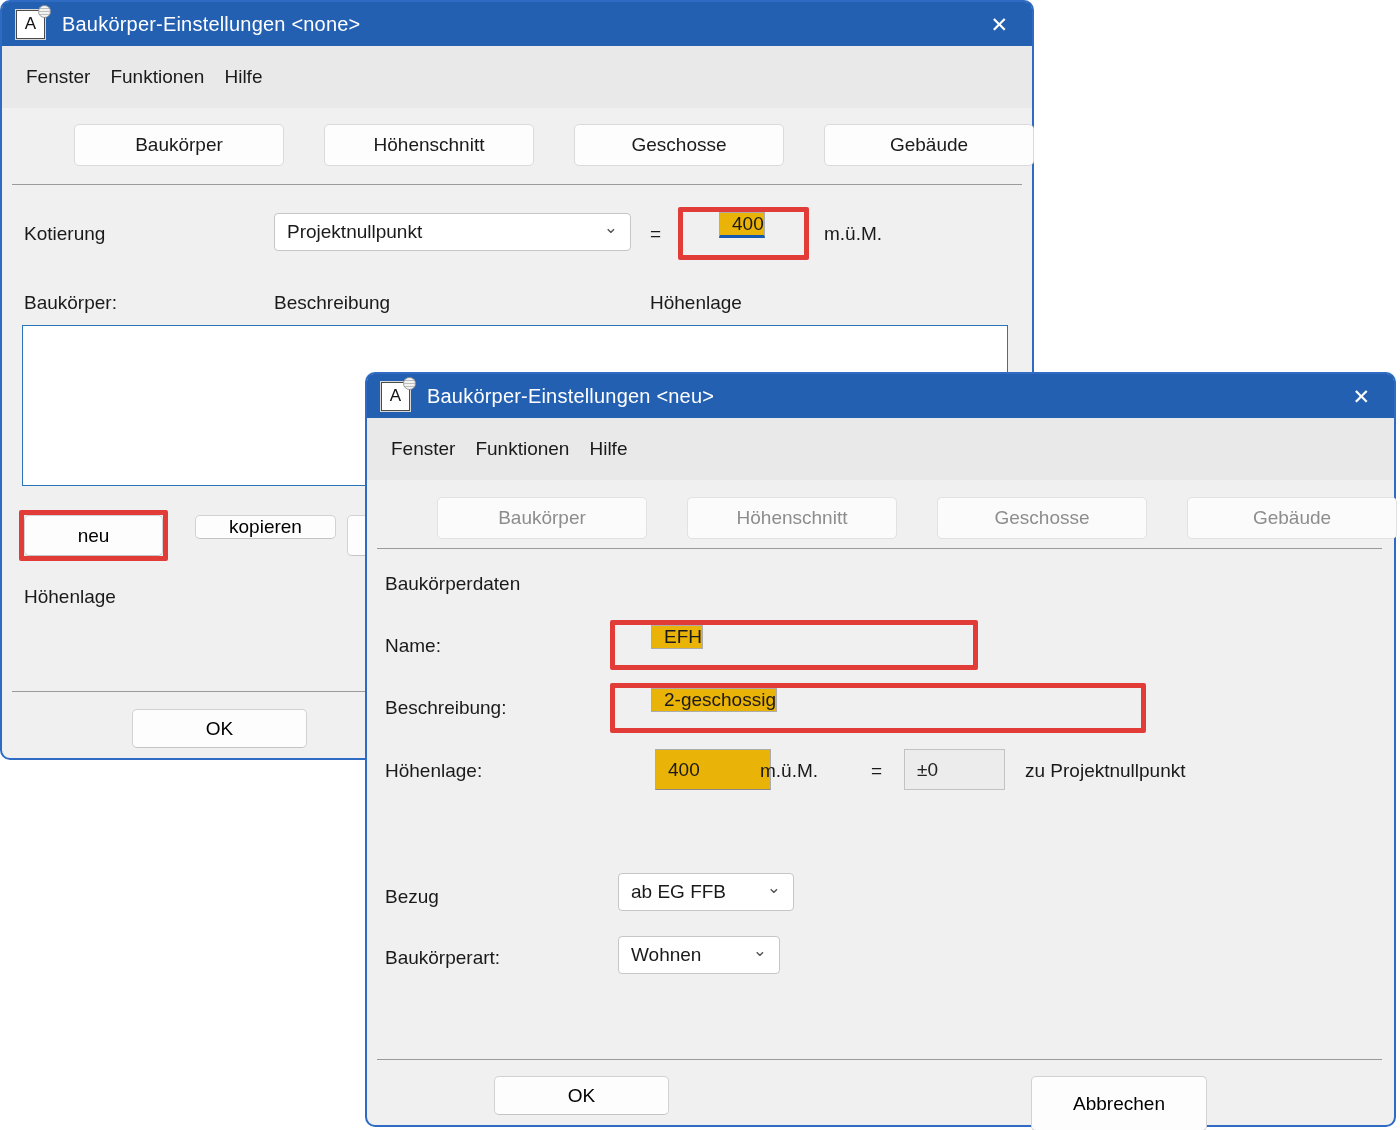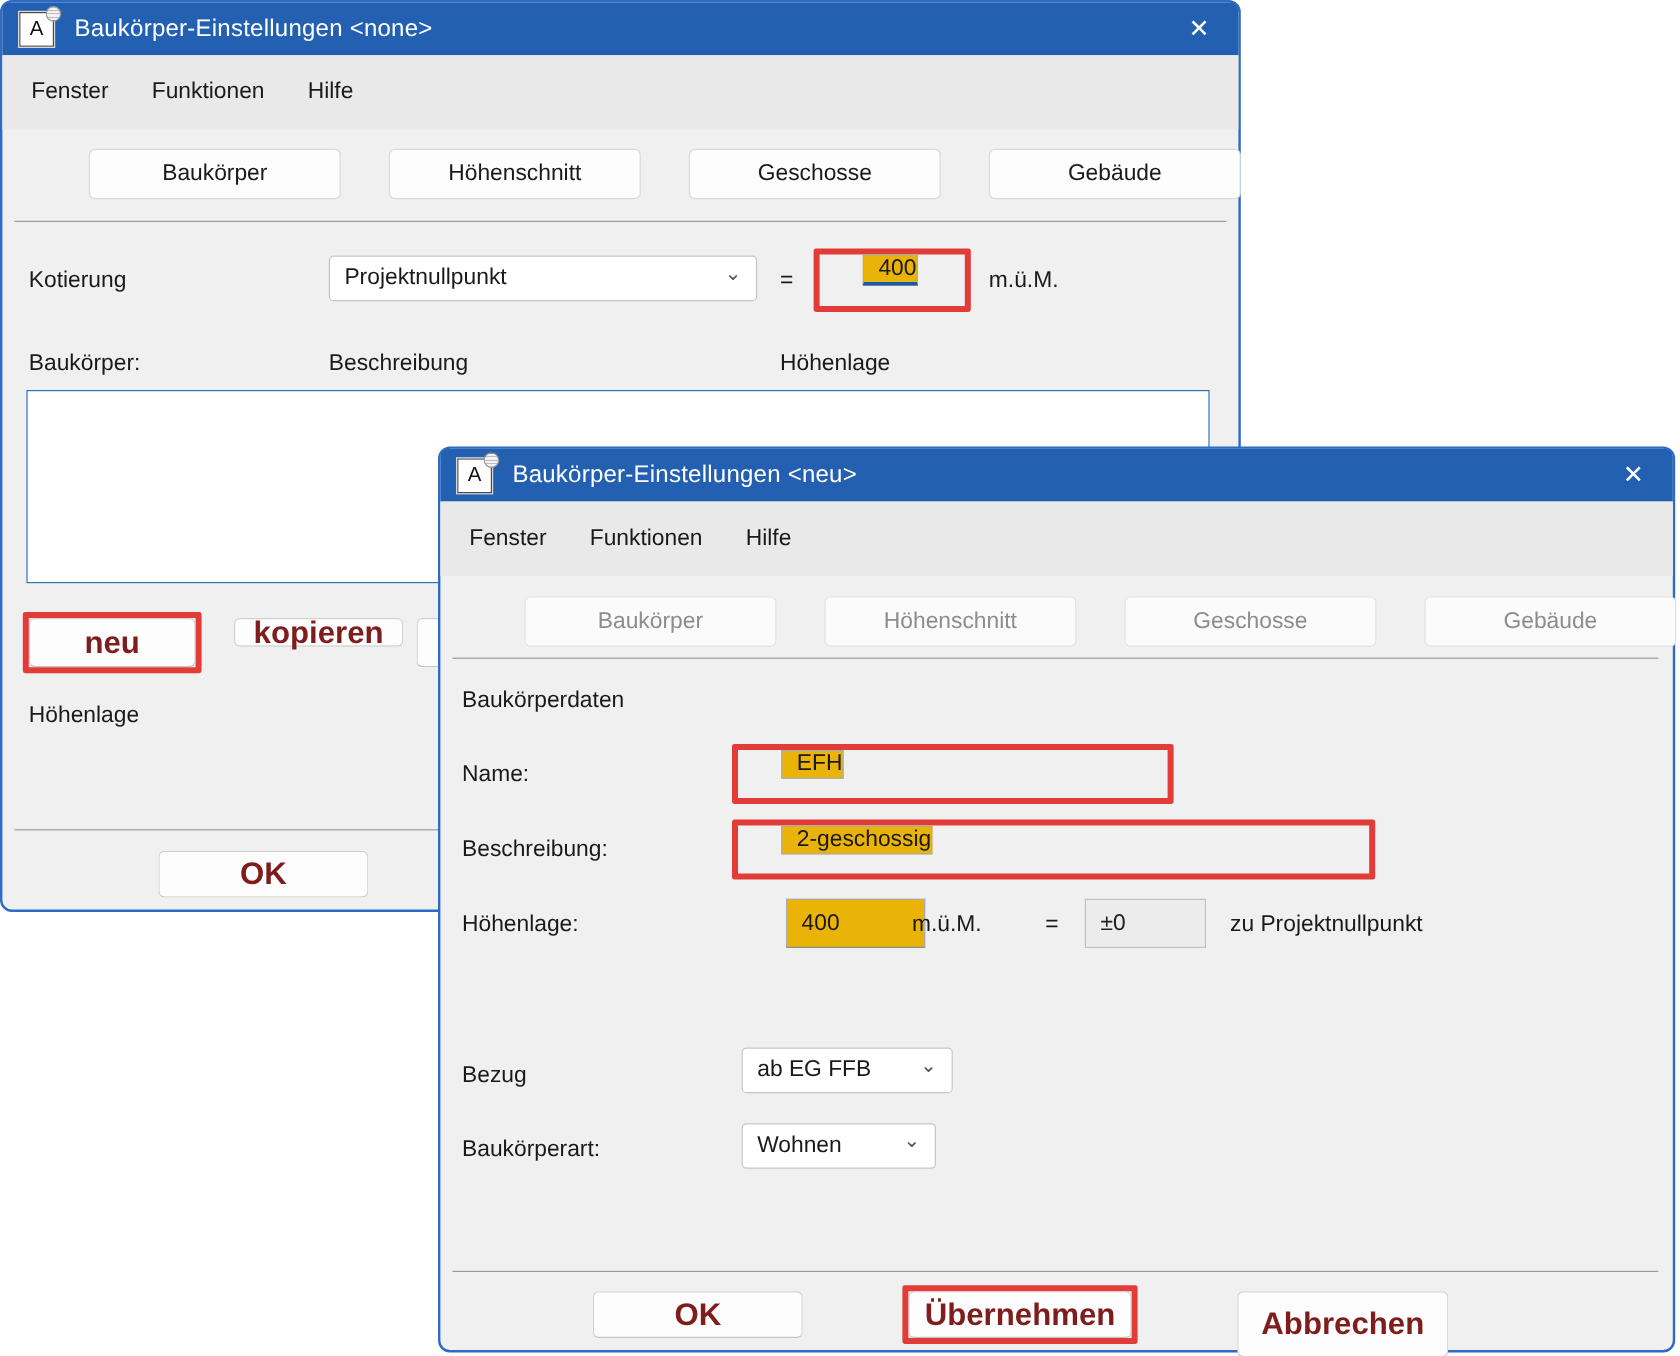--- a/index.html
+++ b/index.html
@@ -12,28 +12,28 @@
     --focus-blue:#1659b0;
   }
   *{box-sizing:border-box;margin:0;padding:0;}
   html,body{width:1400px;height:1130px;background:#ffffff;font-family:"Liberation Sans",sans-serif;color:#1a1a1a;overflow:hidden;position:relative;}
   .window{position:absolute;background:var(--client-bg);border:2px solid var(--window-border);border-radius:10px;}
   .titlebar{position:absolute;top:0;left:0;right:0;height:44px;background:var(--titlebar-blue);border-radius:7px 7px 0 0;display:flex;align-items:center;padding:0 14px;color:#fff;}
   .app-icon{width:29px;height:29px;background:#fff;border:1px solid #4a4a4a;outline:1px solid #d8d8d8;display:flex;align-items:center;justify-content:center;font-size:17px;color:#111;position:relative;flex:0 0 auto;}
   .stamp{position:absolute;top:-6px;right:-7px;width:13px;height:13px;border:1px solid #9a9a9a;border-radius:50%;background:repeating-linear-gradient(#f2f2f2 0 2px,#bdbdbd 2px 3px);}
   .wtitle{margin-left:17px;font-size:20px;letter-spacing:.2px;}
   .close{position:absolute;right:24px;top:50%;transform:translateY(-50%);color:#fff;font-size:21px;line-height:1;cursor:pointer;}
-  .menubar{position:absolute;top:44px;left:0;right:0;height:62px;background:var(--menu-bg);display:flex;align-items:center;gap:36px;padding-left:24px;font-size:19px;}
+  .menubar{position:absolute;top:44px;left:0;right:0;height:62px;background:var(--menu-bg);display:flex;align-items:center;gap:20px;padding-left:24px;font-size:19px;}
   .menu-item{cursor:pointer;}
   .tabs{position:absolute;display:flex;gap:40px;padding-left:32px;}
   .tabbtn{width:210px;height:42px;background:#fdfdfd;border:1px solid #dadada;border-radius:5px;font-size:19px;display:flex;align-items:center;justify-content:center;}
   .tabbtn.disabled{color:#8d8d8d;border-color:#e2e2e2;background:#fbfbfb;}
   .sep{position:absolute;height:1px;background:#9b9b9b;}
   .lbl{position:absolute;font-size:19px;white-space:nowrap;}
-  .btn{position:absolute;background:#fdfdfd;border:1px solid #d2d2d2;border-bottom-color:#c4c4c4;border-radius:5px;font-size:26px;display:flex;align-items:center;justify-content:center;color:#7f1d1d;cursor:pointer;font-weight:bold;}
+  .btn{position:absolute;background:#fdfdfd;border:1px solid #d2d2d2;border-bottom-color:#c4c4c4;border-radius:5px;font-size:19px;display:flex;align-items:center;justify-content:center;color:#000000;cursor:pointer;}
   .redbox{position:absolute;border:5px solid var(--highlight-red);border-radius:2px;display:flex;}
   .redbox>*{flex:1;position:static;width:auto;height:auto;}
   .tinput{position:absolute;background:#eab308;border:1px solid #acacac;font-size:19px;display:flex;align-items:center;padding-left:12px;margin-left:36px;}
   .tinput.focusline{border-bottom:3px solid var(--focus-blue);}
   .roinput{position:absolute;background:#ececec;border:1px solid #c2c2c2;font-size:19px;display:flex;align-items:center;padding-left:12px;color:#222;}
   .select{position:absolute;background:#fff;border:1px solid #c6c6c6;border-radius:4px;display:flex;align-items:center;justify-content:space-between;padding:0 12px;font-size:19px;cursor:pointer;}
   .chevron{color:#555;font-size:17px;line-height:0.6;transform:translateY(-4px);}
   .listbox{position:absolute;background:#fff;border:1px solid var(--listbox-border);}
   .two-line{position:absolute;font-size:19px;text-align:center;line-height:31px;}
 </style>
@@ -152,17 +152,14 @@
 
   <span class="lbl" style="left:18px;top:573px;">Baukörperart:</span>
   <div class="select" style="left:251px;top:562px;width:162px;height:38px;">
     <span>Wohnen</span>
     <span class="chevron">⌄</span>
   </div>
 
   <div class="sep" style="left:10px;top:685px;width:1005px;"></div>
 
   <div class="btn" style="left:127px;top:702px;width:175px;height:39px;">OK</div>
-  <div class="redbox" style="left:385px;top:697px;width:196px;height:49px;">
-    <div class="btn">Übernehmen</div>
-  </div>
   <div class="btn" style="left:664px;top:702px;width:176px;height:55px;">Abbrechen</div>
 </div>
 
 </body></html>

